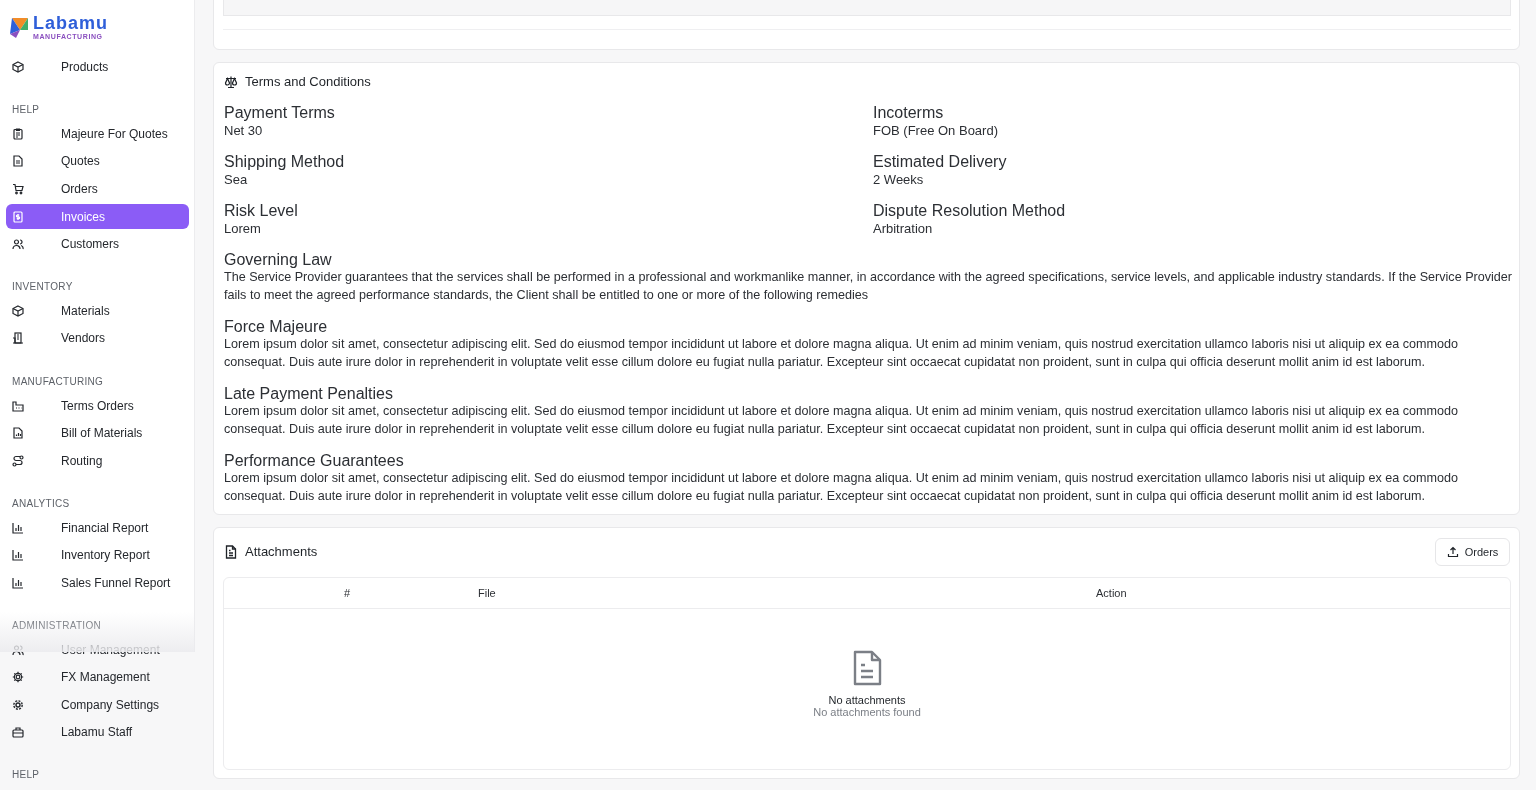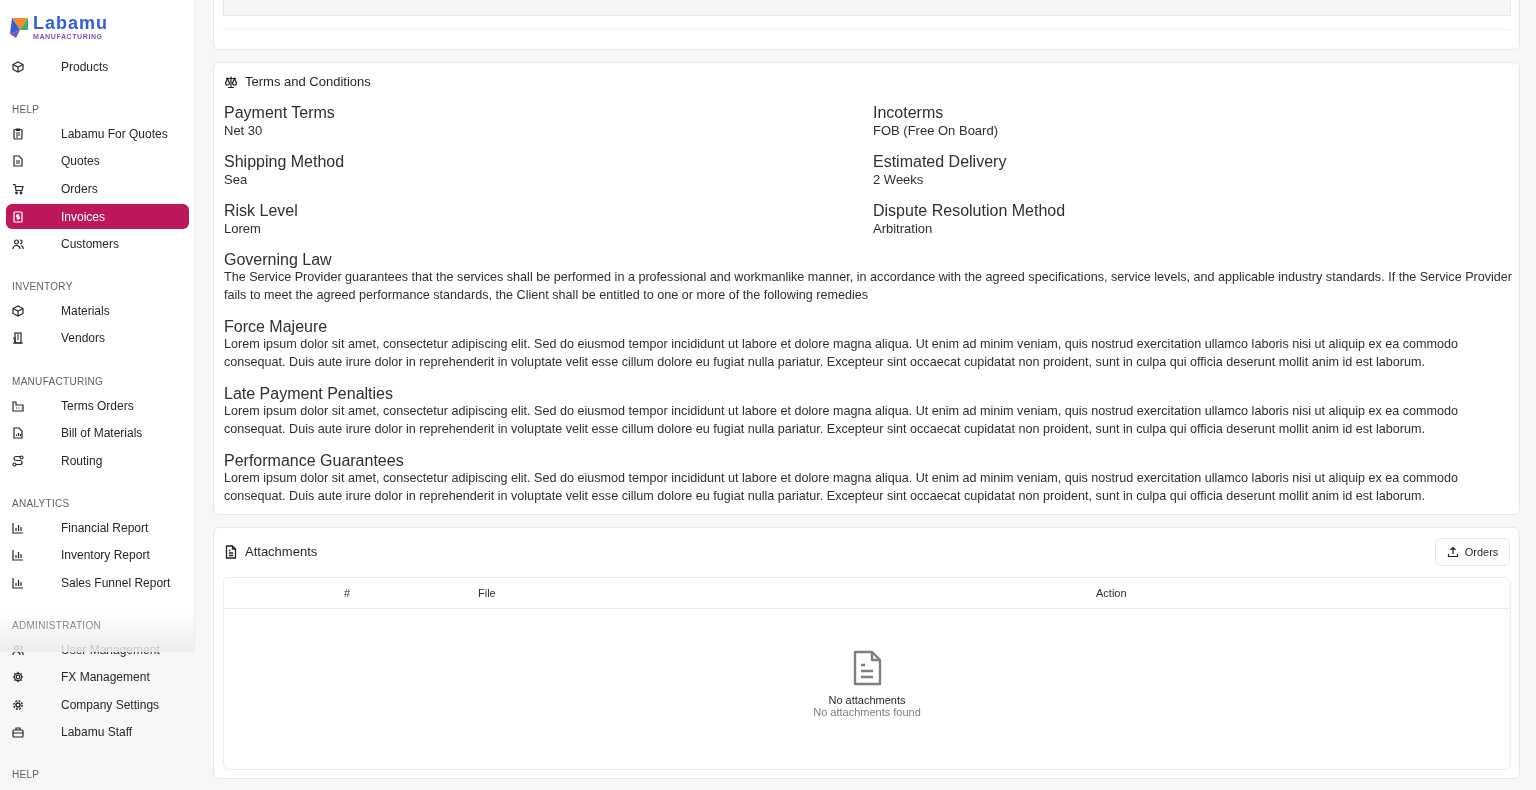--- a/index.html
+++ b/index.html
@@ -22,21 +22,21 @@
     .nav-section-label {
       position: absolute; left: 12px; font-size: 10px; color: #5d6168; letter-spacing: 0.3px;
     }
     .nav-item {
       position: absolute; left: 6px; width: 183px; height: 25px;
       display: flex; align-items: center; padding-left: 6px;
       font-size: 12px; color: #24272c; border-radius: 6px; cursor: pointer; gap: 31px;
     }
     .nav-item .ico { width: 12px; height: 12px; margin-right: 6px; display: inline-flex; align-items: center; justify-content: center; }
     .nav-item .ico svg { width: 12px; height: 12px; }
-    .nav-item.active { background: #be185d; color: #ffffff; }
+    .nav-item.active { background: #8b5cf6; color: #ffffff; }
     .sidebar-fade {
       position: absolute; left: 0; bottom: 0; width: 195px; height: 40px;
       background: linear-gradient(to bottom, rgba(255,255,255,0), rgba(235,235,238,0.9));
     }
 
     .main { position: absolute; left: 196px; top: 0; width: 1340px; height: 790px; }
     .card {
       position: absolute; background: #ffffff; border: 1px solid #e8e8ea; border-radius: 6px;
     }
     .card-top { left: 17px; top: -20px; width: 1307px; height: 70px; }
@@ -101,21 +101,21 @@
   </div>
 
   <div class="nav-section-label" style="top:104px">HELP</div>
   <div class="nav-item" style="top:121px">
     <span class="ico">
         <svg viewBox="0 0 12 12" fill="none" stroke="#24272c" stroke-width="1.2">
           <rect x="2" y="1.5" width="8" height="9.5" rx="1"></rect>
           <path d="M4.5 1 h3 v1.5 h-3 z M4 5 h4 M4 7 h4 M4 9 h2"></path>
         </svg>
       </span>
-    <span>Labamu For Quotes</span>
+    <span>Majeure For Quotes</span>
   </div>
   <div class="nav-item" style="top:148px">
     <span class="ico">
         <svg viewBox="0 0 12 12" fill="none" stroke="#24272c" stroke-width="1.2">
           <path d="M2 1 h5 l3 3 v7 h-8 z"></path>
           <path d="M4 6 h4 M4 8 h4"></path>
         </svg>
       </span>
     <span>Quotes</span>
   </div>

